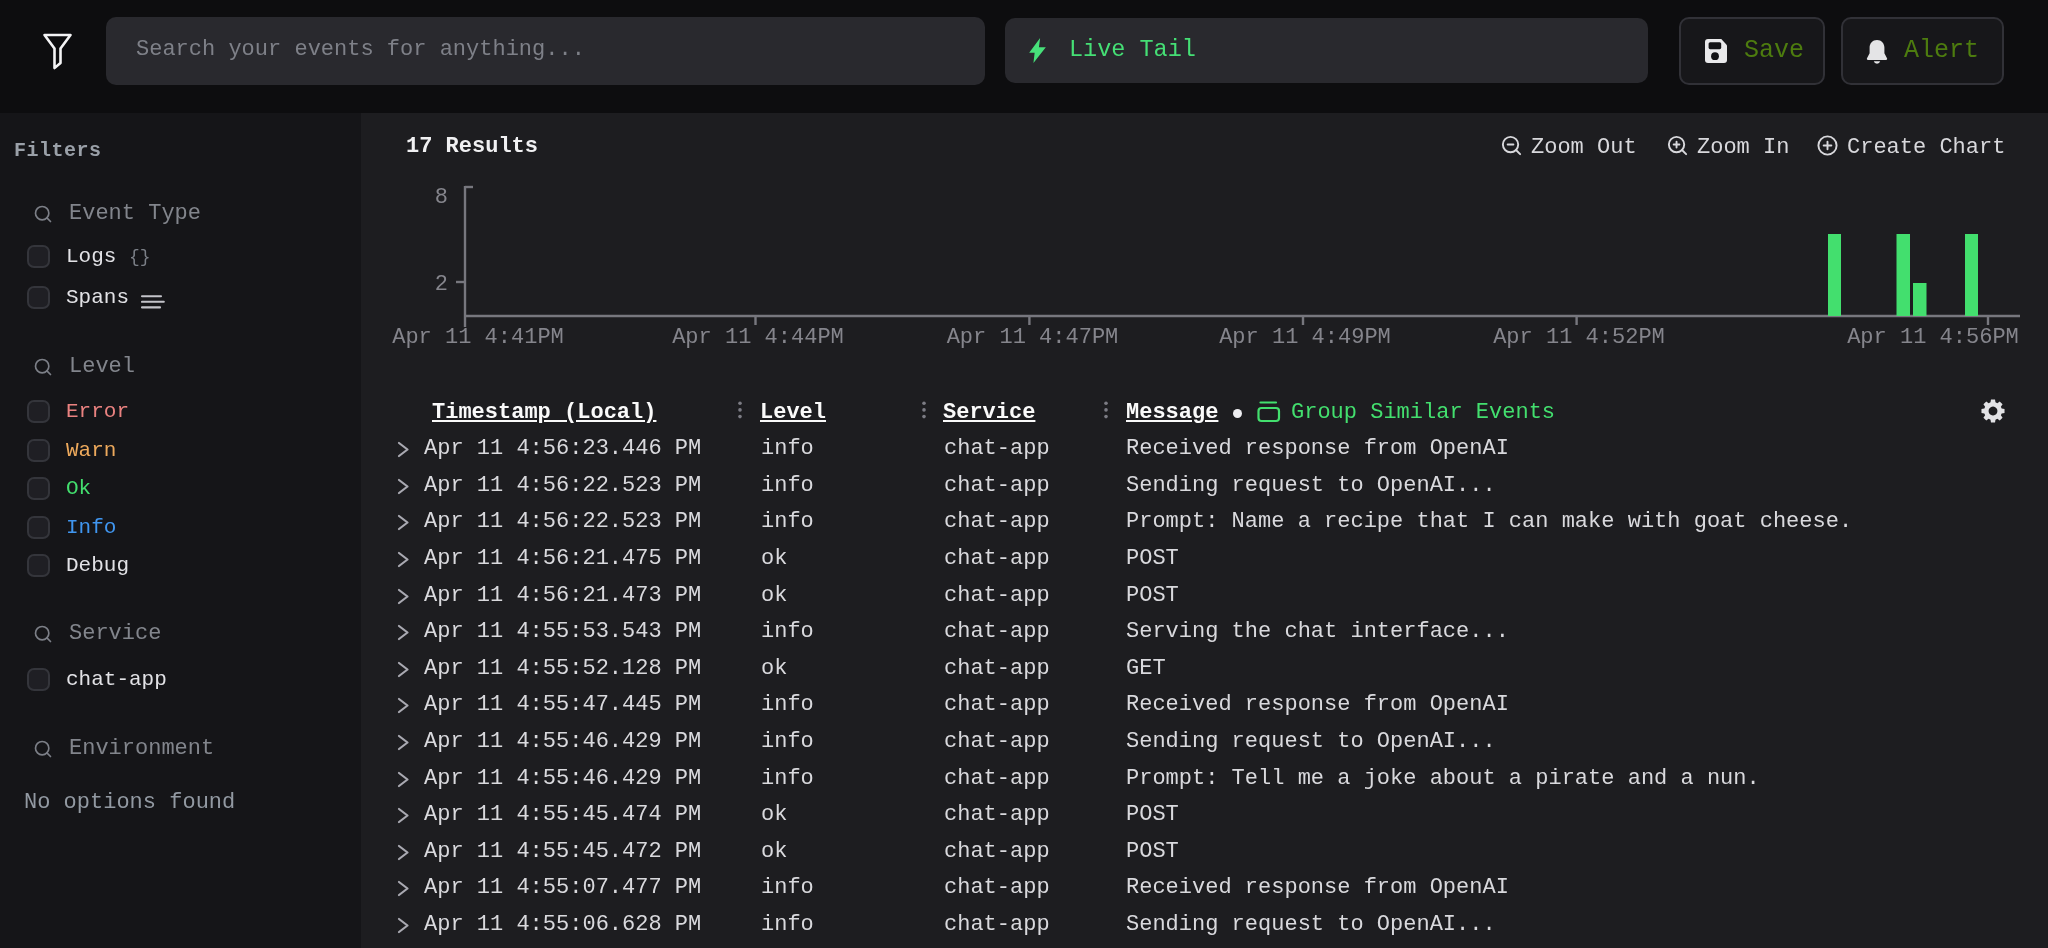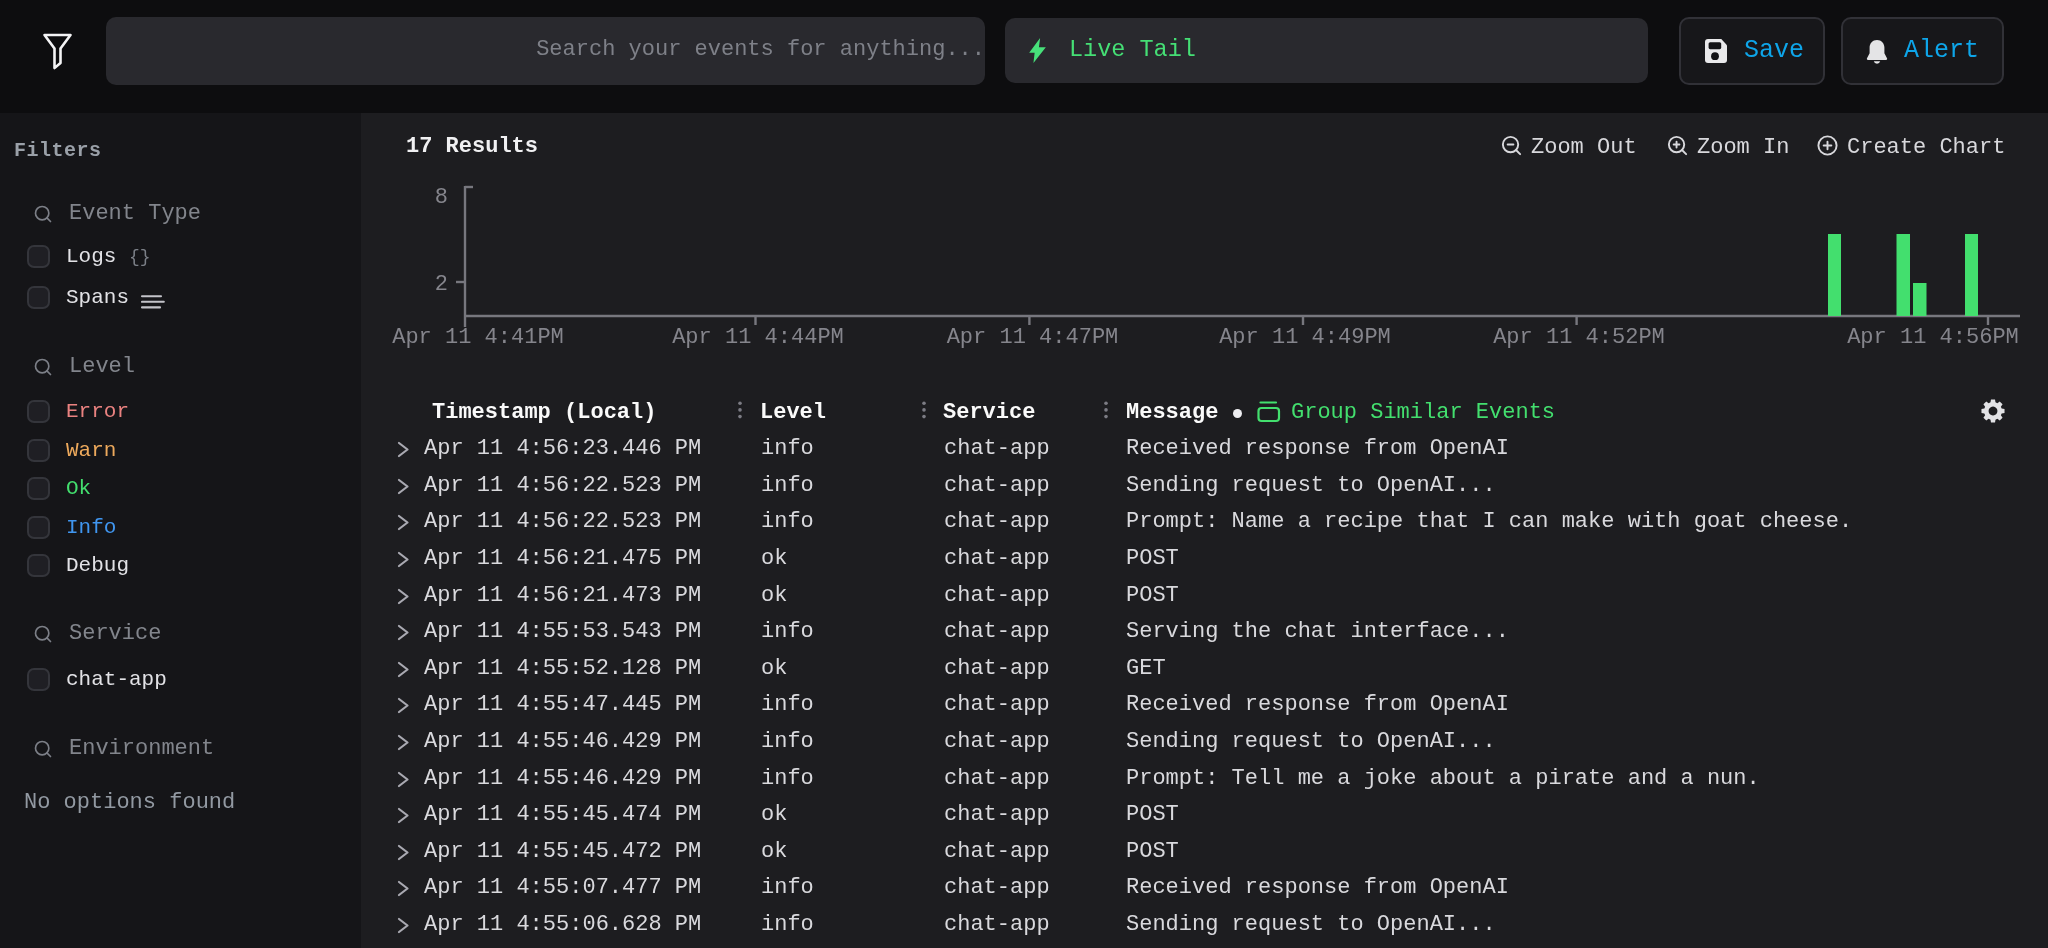--- a/index.html
+++ b/index.html
@@ -1,39 +1,39 @@
 <!DOCTYPE html>
 <html><head><meta charset="utf-8">
 <style>
 * { margin:0; padding:0; box-sizing:border-box; }
 html,body { width:2048px; height:948px; overflow:hidden; background:#1d1d20; font-family:"Liberation Mono",monospace; }
 #sidebg { position:absolute; left:0; top:112px; width:361px; height:836px; background:#151518; }
-#topbar { position:absolute; left:0; top:0; width:2048px; height:113px; background:#0d0d0f;text-align:right; }
+#topbar { position:absolute; left:0; top:0; width:2048px; height:113px; background:#0d0d0f; }
 #funnel { position:absolute; left:40px; top:33px; }
 #search { position:absolute; left:106px; top:17px; width:879px; height:68px; background:#29292e; border-radius:10px; color:#7e8088; font-size:22px; line-height:66px; padding-left:30px; }
 #livetail { position:absolute; left:1005px; top:18px; width:643px; height:65px; background:#29292e; border-radius:10px; color:#45df75; font-size:23.5px; line-height:63px; }
 #livetail svg { position:absolute; left:24px; top:20px; }
 #livetail span { position:absolute; left:64px; }
-.btn { position:absolute; top:17px; height:68px; background:#17171a; border:2px solid #313137; border-radius:10px; color:#0ea5e9; font-size:25px; line-height:64px; }
+.btn { position:absolute; top:17px; height:68px; background:#17171a; border:2px solid #313137; border-radius:10px; color:#4d7c0f; font-size:25px; line-height:64px; }
 #save { left:1679px; width:146px; }
 #alert { left:1841px; width:163px;padding-left:24px; }
 .btn svg { position:absolute; top:20px; }
 #filters { position:absolute; left:14px; top:139px; font-size:20px; font-weight:bold; color:#9aa0a8; letter-spacing:0.5px; }
 .srow, .crow { position:absolute; left:0; width:361px; height:38px;padding-left:40px; }
 .sic { position:absolute; left:33px; top:9px; }
 .slab { position:absolute; left:69px; top:0; line-height:38px; font-size:22px; color:#82858c; }
 .cbox { position:absolute; left:27px; top:7px; width:23px; height:23px; border:2px solid #34353b; border-radius:7px; background:#1f1f24; }
 .clab { position:absolute; left:66px; top:0; line-height:38px; font-size:21px; color:#e2e2e6; }
 .dim { color:#7b7f87; font-size:18px; }
 #results { position:absolute; left:406px; top:134px; font-size:22px; font-weight:bold; color:#f0f0f2; }
 .zctl { position:absolute; top:134px; font-size:22px; color:#d8d8dc; white-space:nowrap; }
 .zctl svg { vertical-align:-4px; margin-right:8px; }
 .chart { position:absolute; left:420px; top:180px; overflow:visible; }
 #thead { position:absolute; left:0; top:395px; width:2048px; height:36px; font-size:22px; line-height:36px; }
-#thead b { position:absolute; color:#fafafa; }
+#thead b { position:absolute; color:#fafafa;text-decoration:underline; }
 .hsep { position:absolute; top:6px; line-height:0; }
 .trow { position:absolute; left:0; width:2048px; height:36.6px; font-size:22px; line-height:36.6px; color:#d9d9dd; white-space:nowrap; }
 .trow span { position:absolute; }
 .c0 { left:397px; top:10px; line-height:0; }
 .ct { left:424px;text-align:right; }
 .cl { left:761px; }
 .cs { left:944px; }
 .cm { left:1126px;text-align:right; }
 </style></head>
 <body>

